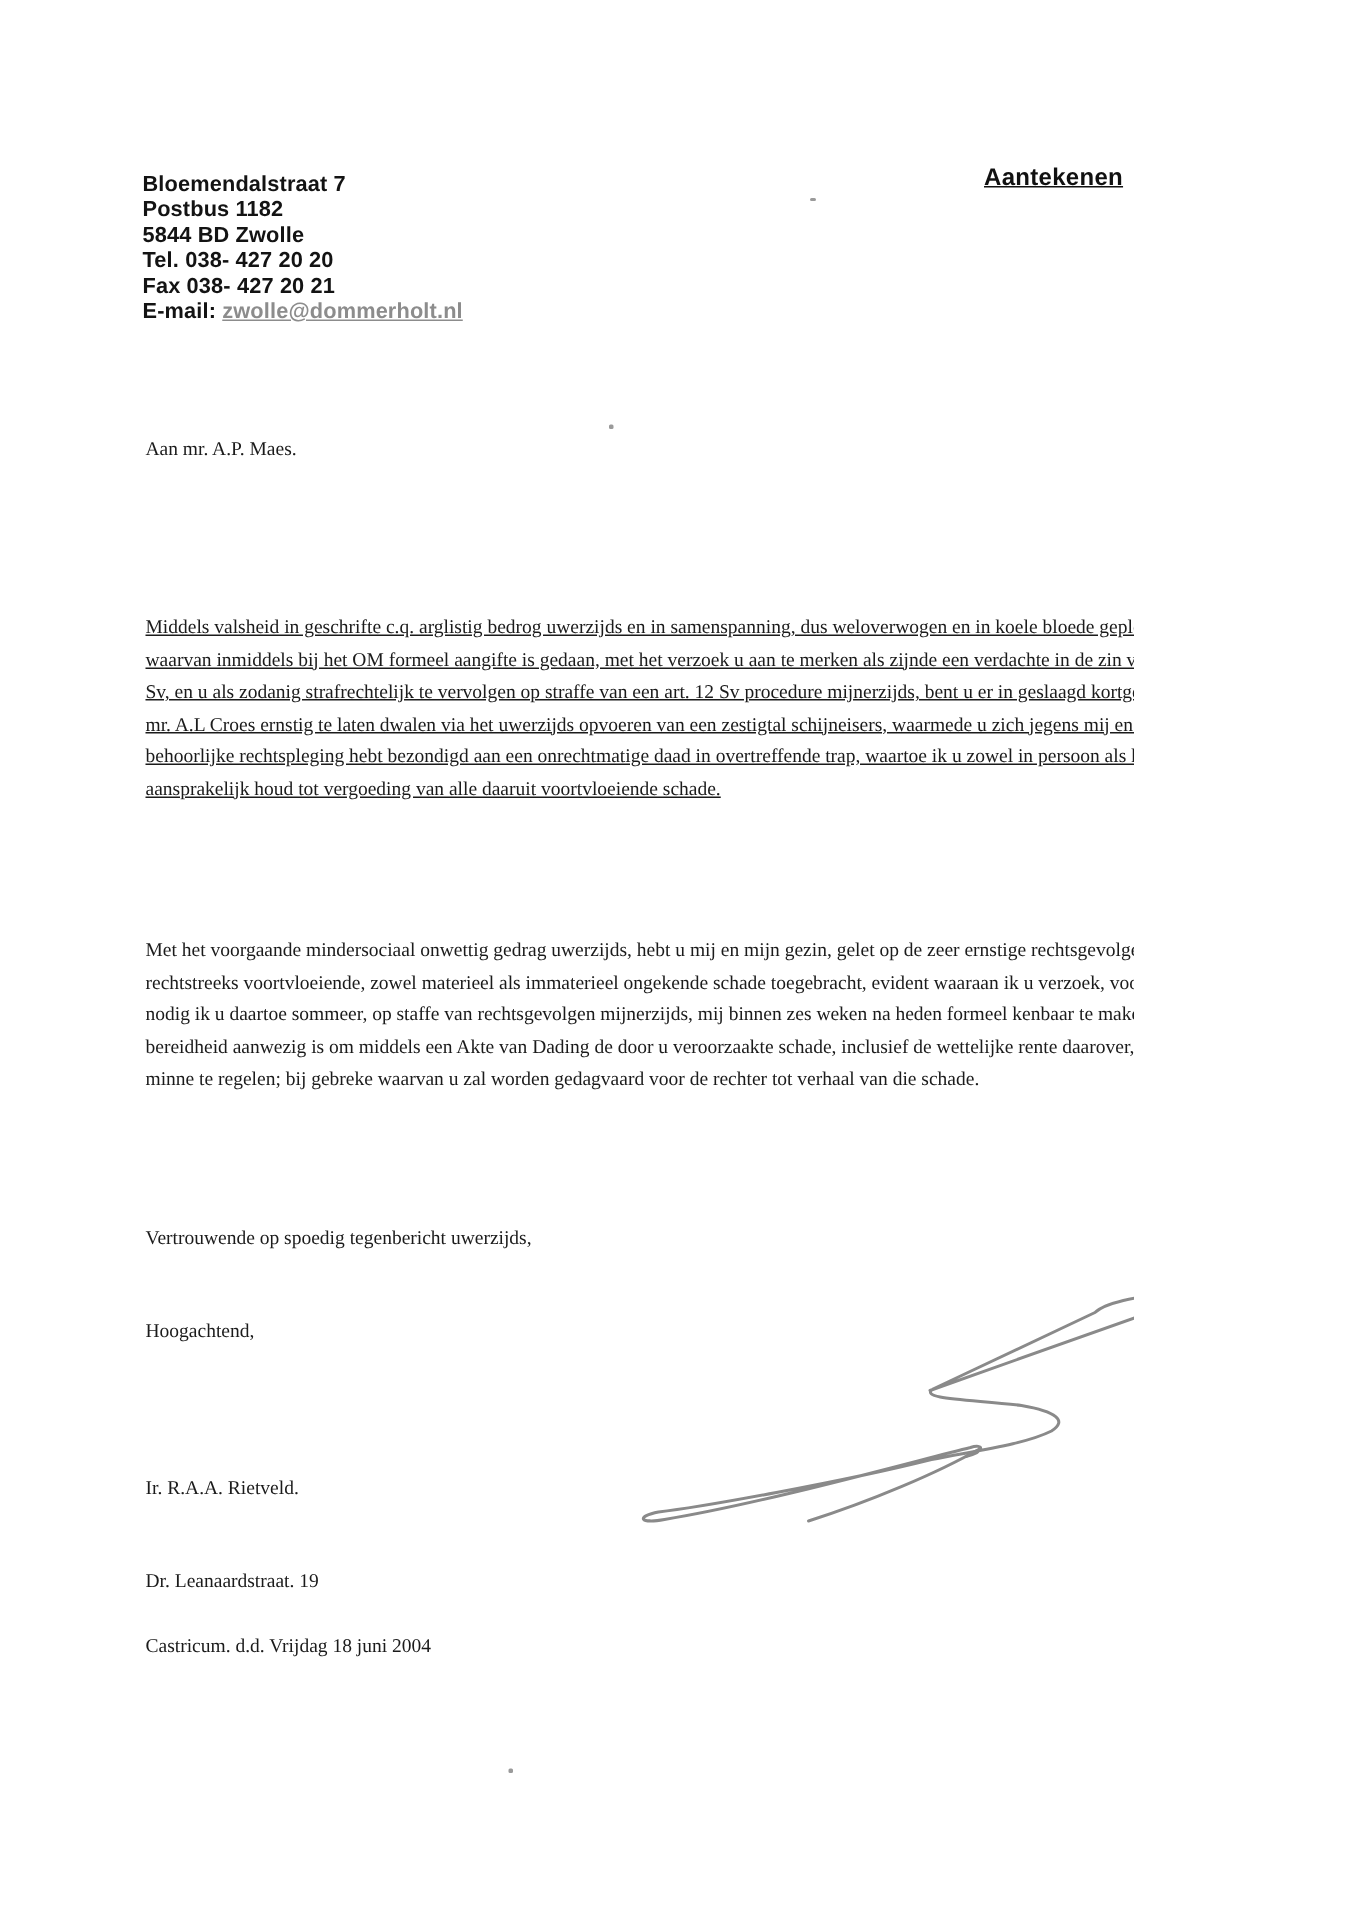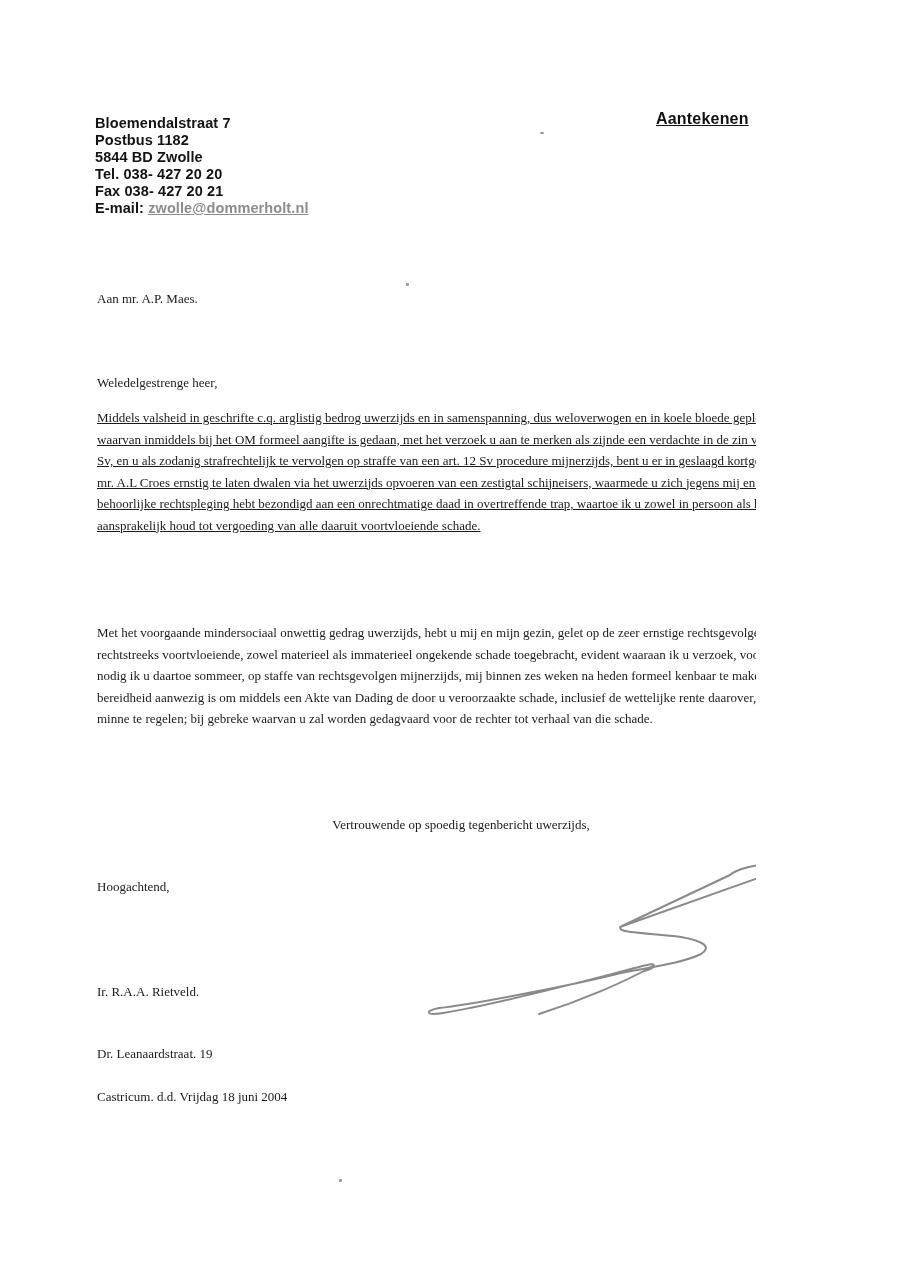--- a/index.html
+++ b/index.html
@@ -63,21 +63,21 @@
     font-size: 13px;
     line-height: 21.5px;
     margin: 0;
     color: #1b1b1b;
   }
   .recipient    { top: 288px; }
   .subject      { top: 330px; }
   .salutation   { top: 372px; }
   .para-1       { top: 407px; text-decoration: underline; }
   .para-2       { top: 622px; }
-  .closing-line { top: 814px; text-align: center; }
+  .closing-line { top: 814px; }
   .valediction  { top: 876px; }
   .sig-name     { top: 981px; }
   .addr-line    { top: 1043px; }
   .place-date   { top: 1086px; }
   
   .signature {
     position: absolute;
     left: 420px;
     top: 855px;
     width: 385px;
@@ -108,21 +108,20 @@
   </div>
 
   <div class="aantekenen">Aantekenen</div>
 
   <svg class="hand-note" viewBox="0 0 75 42">
     <path d="M 12 19 C 15 10, 29 7, 31 13 C 33 18, 21 21, 16 23 C 22 26, 33 23, 38 26" fill="none" stroke="#909090" stroke-width="1.7" stroke-linecap="round"></path>
     <path d="M 57 8 C 55 13, 54 17, 55 21" fill="none" stroke="#909090" stroke-width="1.7" stroke-linecap="round"></path>
   </svg>
 
   <div class="bodyline recipient">Aan mr. A.P. Maes.</div>
-  <div class="bodyline salutation">Weledelgestrenge  heer,</div>
 
   <p class="bodypara para-1">Middels valsheid in geschrifte c.q. arglistig bedrog uwerzijds en in samenspanning, dus weloverwogen en in koele bloede gepleegd, waarvan inmiddels bij het OM formeel aangifte is gedaan, met het verzoek u aan te merken als zijnde een verdachte in de zin van artikel 27 Sv, en u als zodanig strafrechtelijk te vervolgen op straffe van een art. 12 Sv procedure mijnerzijds, bent u er in geslaagd kortgedingrechter mr. A.L Croes ernstig te laten dwalen via het uwerzijds opvoeren van een zestigtal schijneisers, waarmede u zich jegens mij en een behoorlijke rechtspleging hebt bezondigd aan een onrechtmatige daad in overtreffende trap, waartoe ik u zowel in persoon als hoofdelijk aansprakelijk houd tot vergoeding van alle daaruit voortvloeiende schade.</p>
   <p class="bodypara para-2">Met het voorgaande mindersociaal onwettig gedrag uwerzijds, hebt u mij en mijn gezin, gelet op de zeer ernstige rechtsgevolgen daaruit rechtstreeks voortvloeiende, zowel materieel als immaterieel ongekende schade toegebracht, evident waaraan ik u verzoek, voorzover nodig ik u daartoe sommeer, op staffe van rechtsgevolgen mijnerzijds, mij binnen zes weken na heden formeel kenbaar te maken of bij u de bereidheid aanwezig is om middels een Akte van Dading de door u veroorzaakte schade, inclusief de wettelijke rente daarover, in den minne te regelen; bij gebreke waarvan u zal worden gedagvaard voor de rechter tot verhaal van die schade.</p>
 
   <div class="bodyline closing-line">Vertrouwende op spoedig tegenbericht uwerzijds,</div>
   <div class="bodyline valediction">Hoogachtend,</div>
 
   <svg class="signature" viewBox="0 0 385 165">
     <path d="M 200 72
              L 338 23

